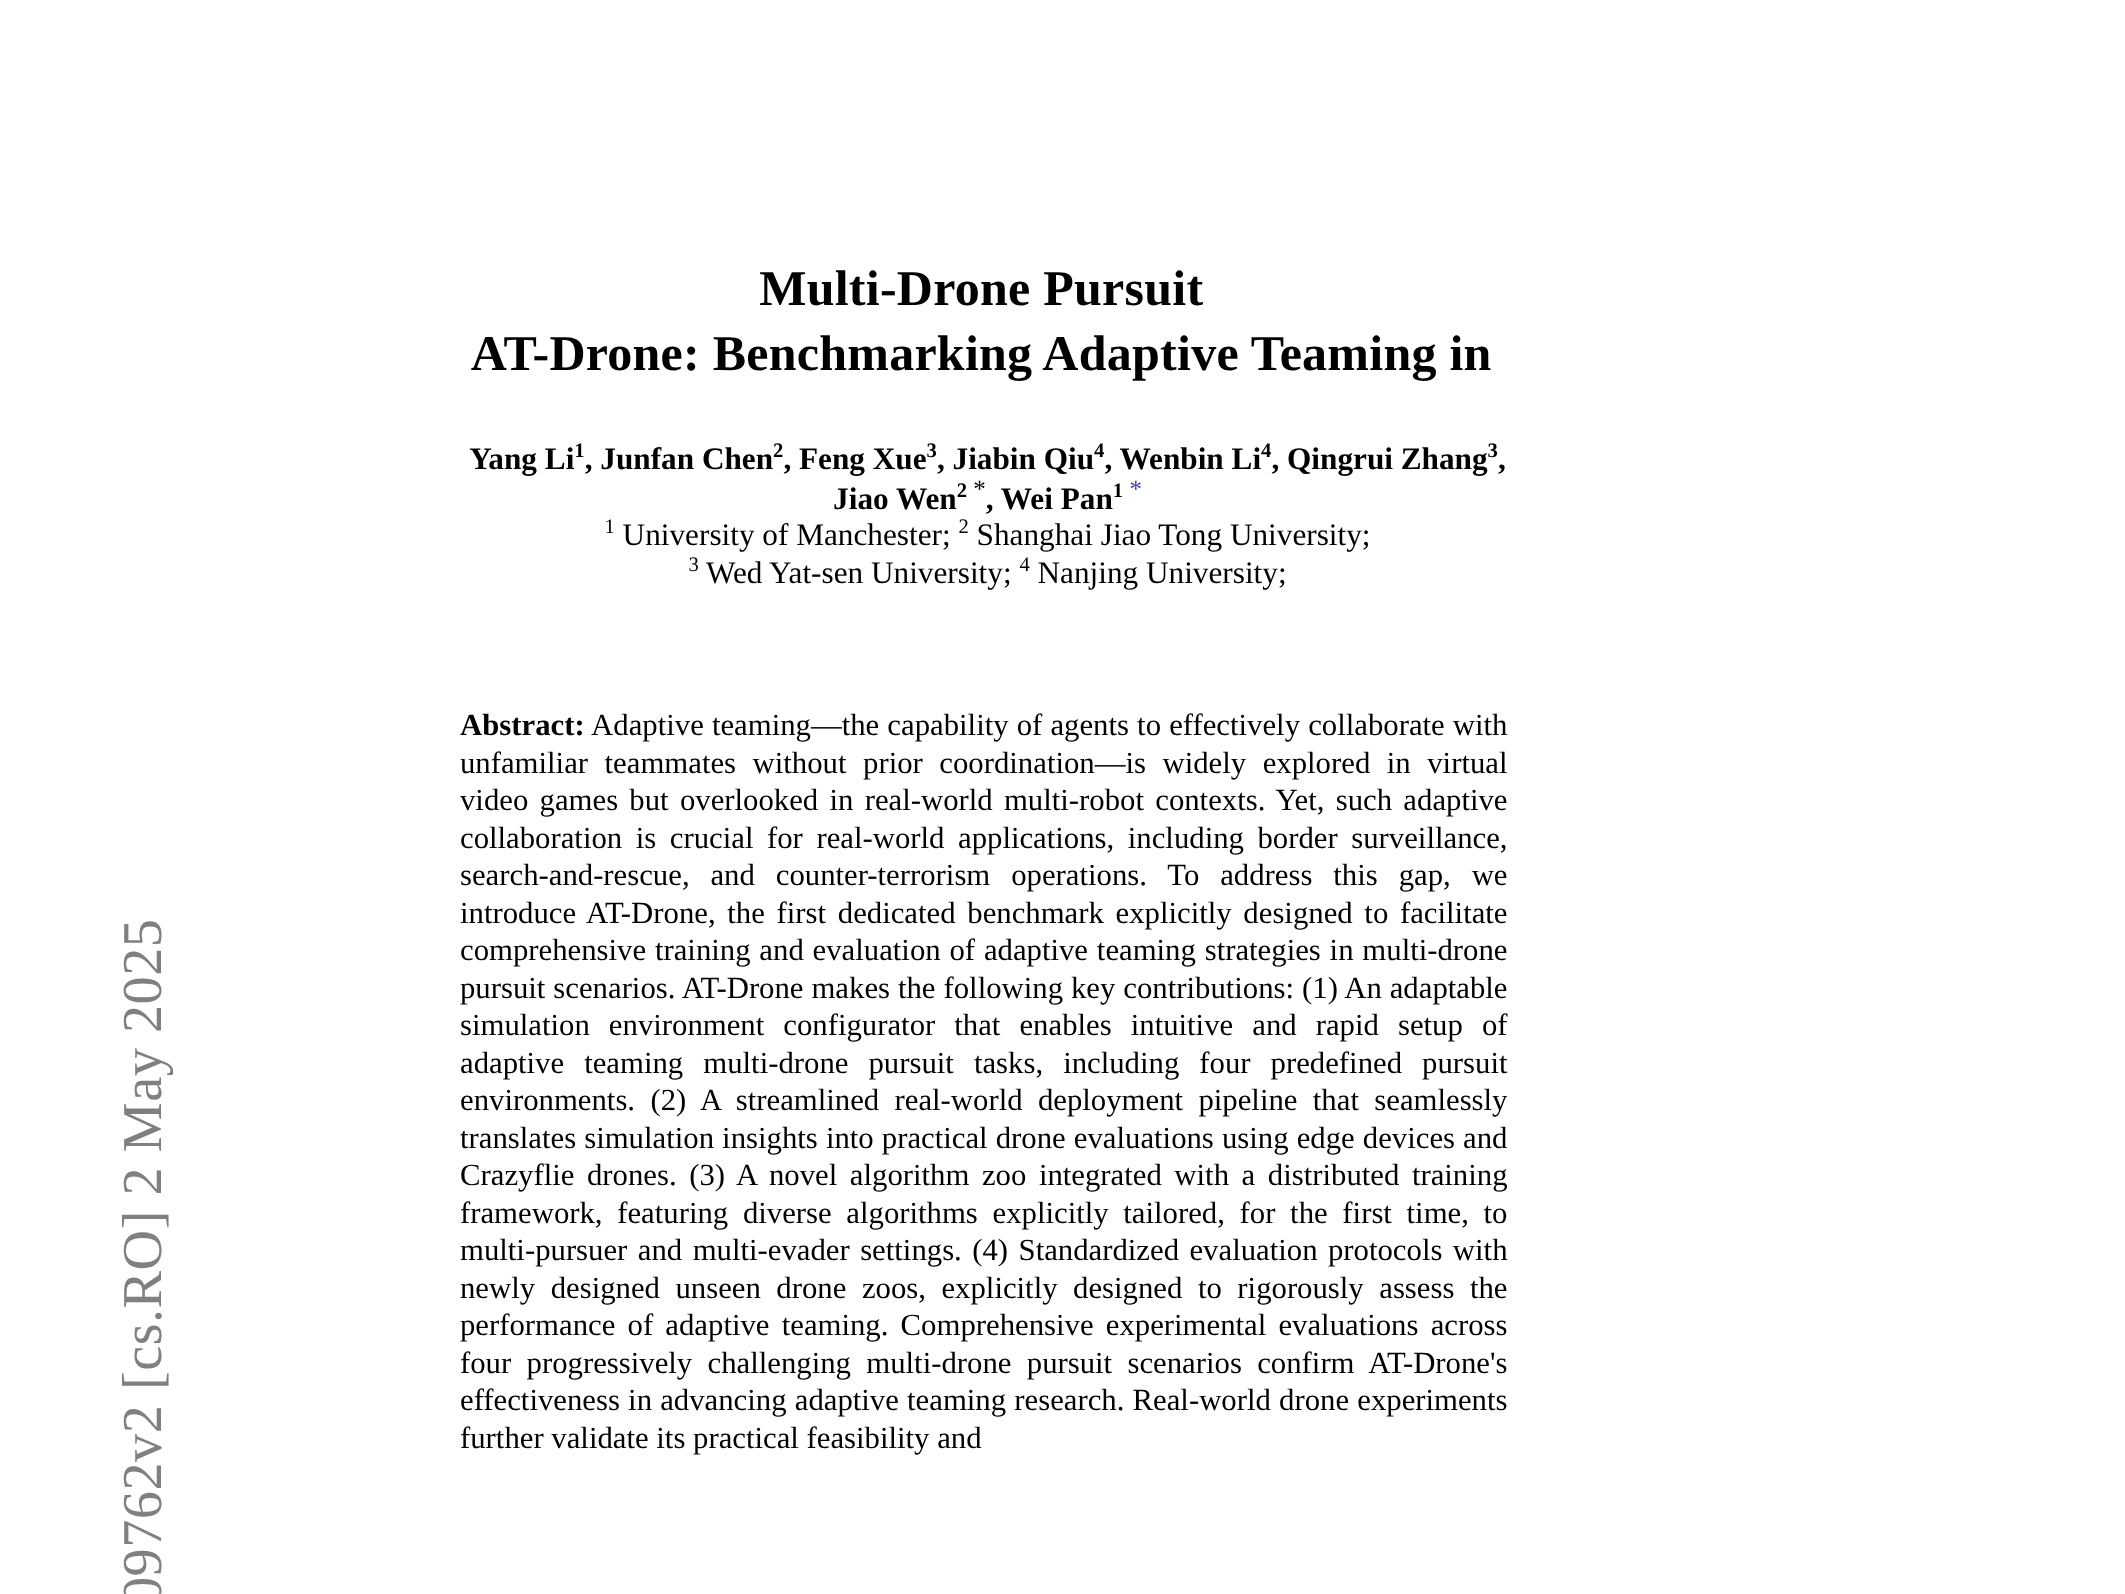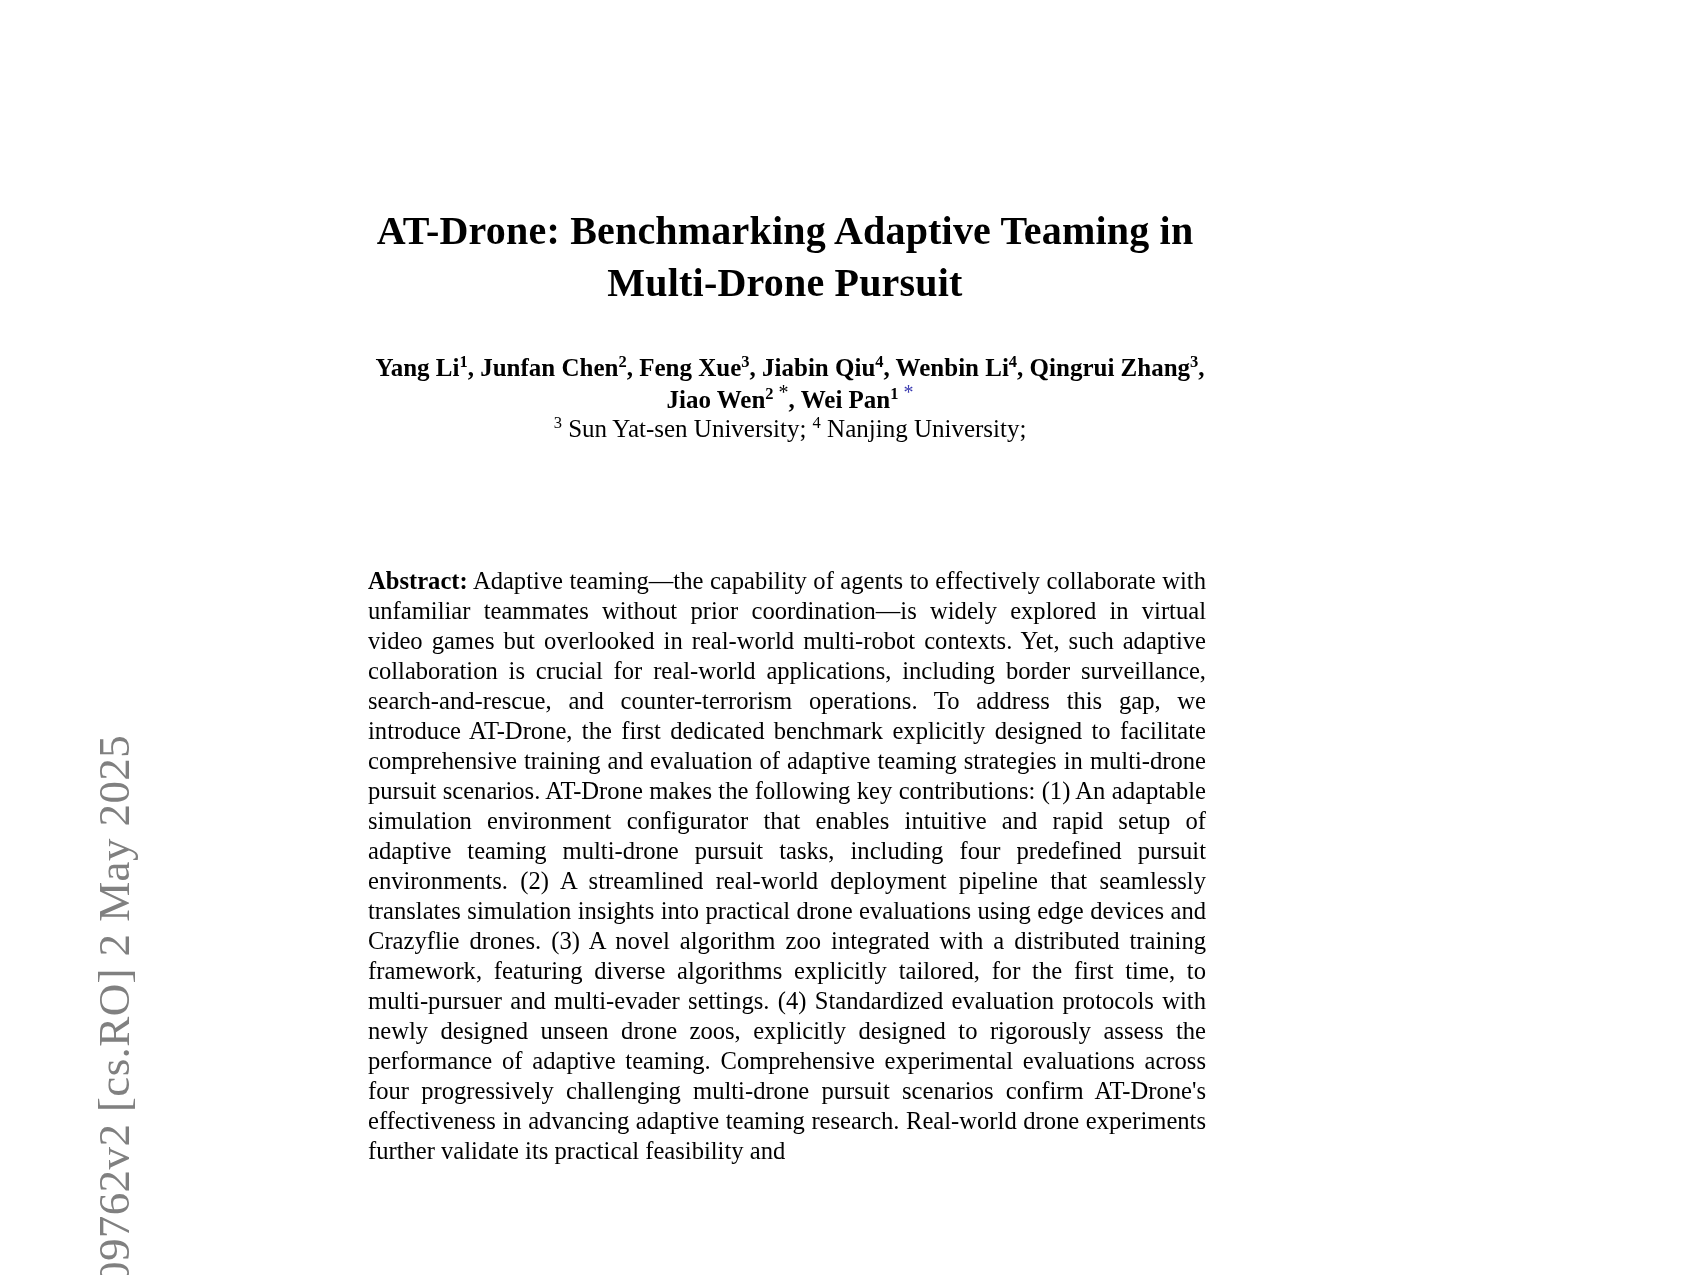--- a/index.html
+++ b/index.html
@@ -127,30 +127,31 @@
   .abstract-body { }
 </style>
 </head>
 <body>
 
 <div class="page">
 
   <div class="arxiv-stamp">09762v2  [cs.RO]  2 May 2025</div>
 
   <div class="title-block">
+    <div class="title-line">Multi-Drone Pursuit</div>
     <div class="title-line">AT-Drone: Benchmarking Adaptive Teaming in</div>
-    <div class="title-line">Multi-Drone Pursuit</div>
   </div>
 
   <div class="authors-block">
     <div class="author-line" id="author-line-1"><span>Yang Li</span><sup>1</sup><span>, </span><span>Junfan Chen</span><sup>2</sup><span>, </span><span>Feng Xue</span><sup>3</sup><span>, </span><span>Jiabin Qiu</span><sup>4</sup><span>, </span><span>Wenbin Li</span><sup>4</sup><span>, </span><span>Qingrui Zhang</span><sup>3</sup><span>,</span></div>
     <div class="author-line" id="author-line-2"><span>Jiao Wen</span><sup>2</sup><span class="star"> *</span><span>, </span><span>Wei Pan</span><sup>1</sup><span class="star star-link" style="color: rgb(58, 58, 176);"> *</span></div>
   </div>
 
   <div class="affil-block">
-    <div class="affil-line" id="affil-line-2"><sup>3</sup><span> Sun Yat-sen University; </span><sup>4</sup><span> Nanjing University;</span></div>
+    <div class="affil-line" id="affil-line-1"><sup>1</sup><span> University of Manchester; </span><sup>2</sup><span> Shanghai Jiao Tong University;</span></div>
+    <div class="affil-line" id="affil-line-2"><sup>3</sup><span> Wed Yat-sen University; </span><sup>4</sup><span> Nanjing University;</span></div>
   </div>
 
   <div class="abstract-block">
     <span class="abstract-label">Abstract:</span><span> </span><span class="abstract-body">Adaptive teaming—the capability of agents to effectively collaborate with unfamiliar teammates without prior coordination—is widely explored in virtual video games but overlooked in real-world multi-robot contexts. Yet, such adaptive collaboration is crucial for real-world applications, including border surveillance, search-and-rescue, and counter-terrorism operations. To address this gap, we introduce AT-Drone, the first dedicated benchmark explicitly designed to facilitate comprehensive training and evaluation of adaptive teaming strategies in multi-drone pursuit scenarios. AT-Drone makes the following key contributions: (1) An adaptable simulation environment configurator that enables intuitive and rapid setup of adaptive teaming multi-drone pursuit tasks, including four predefined pursuit environments. (2) A streamlined real-world deployment pipeline that seamlessly translates simulation insights into practical drone evaluations using edge devices and Crazyflie drones. (3) A novel algorithm zoo integrated with a distributed training framework, featuring diverse algorithms explicitly tailored, for the first time, to multi-pursuer and multi-evader settings. (4) Standardized evaluation protocols with newly designed unseen drone zoos, explicitly designed to rigorously assess the performance of adaptive teaming. Comprehensive experimental evaluations across four progressively challenging multi-drone pursuit scenarios confirm AT-Drone's effectiveness in advancing adaptive teaming research. Real-world drone experiments further validate its practical feasibility and</span>
   </div>
 
 </div>
 
 </body></html>

